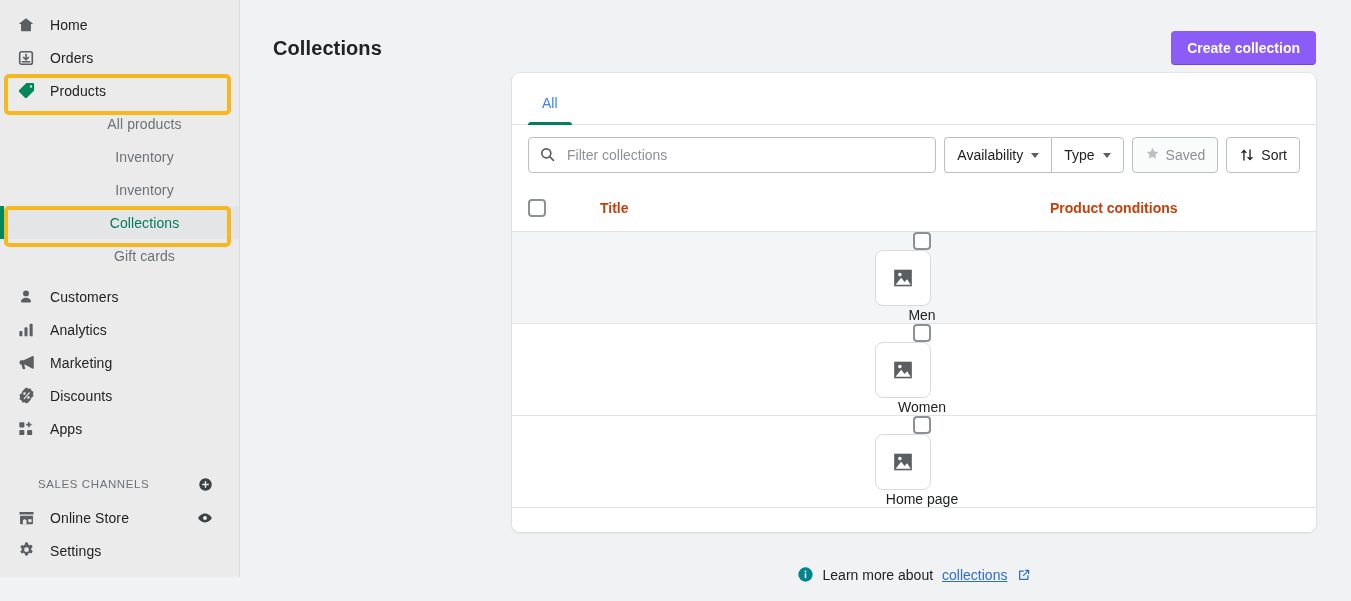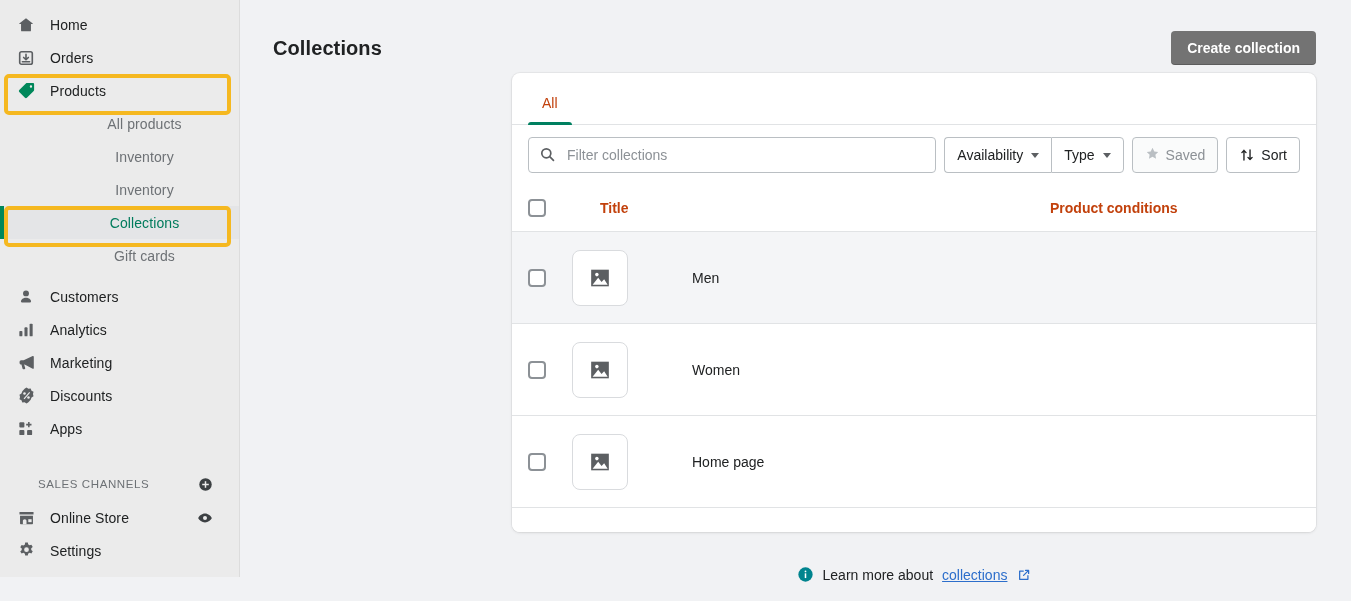--- a/index.html
+++ b/index.html
@@ -89,21 +89,21 @@
     background: #f1f2f4;
     overflow: hidden;
   }
   .page-head {
     display: flex; align-items: center; justify-content: space-between;
     padding: 22px 35px 0 33px;
     height: 74px;
   }
   .page-title { font-size: 20px; font-weight: 600; color: #202223; letter-spacing: .1px; }
   .btn-primary {
-    background: #737373; color: #fff;
+    background: #8b5cf6; color: #fff;
     border: none; border-radius: 4px;
     font-size: 14px; font-weight: 600;
     padding: 9px 16px;
     cursor: pointer;
     font-family: "Liberation Sans", sans-serif;
     box-shadow: inset 0 -1px 0 rgba(0,0,0,.2);
     text-align: right;
   }
 
   .card {
@@ -114,21 +114,21 @@
     box-shadow: 0 0 0 1px rgba(63,63,68,.05), 0 1px 3px rgba(63,63,68,.12);
     overflow: hidden;
   }
   .tabs {
     display: flex; align-items: flex-end;
     height: 52px;
     border-bottom: 1px solid #e1e3e5;
     padding-left: 16px;
   }
   .tab {
-    font-size: 14px; color: #c2410c;
+    font-size: 14px; color: #3b82f6;
     padding: 0 14px 13px;
     position: relative;
     cursor: pointer;
   }
   .tab.active::after {
     content: "";
     position: absolute; left: 0; right: 0; bottom: -1px;
     height: 3px; background: #008060; border-radius: 3px 3px 0 0;
   }
 
@@ -201,20 +201,21 @@
   .th-label { font-size: 14px; font-weight: 600; color: #c2410c; }
   .col-cond { flex: 1; }
 
   .trow {
     display: flex; align-items: center;
     height: 92px;
     padding-left: 16px;
     border-bottom: 1px solid #e1e3e5;
     background: #fff;
     cursor: pointer;
+    flex-direction: column;
   }
   .trow.highlighted { background: #f4f5f7; }
   .thumb-cell { width: 146px; flex: none; display: flex; align-items: center; padding-left: 26px; }
   .thumb {
     width: 56px; height: 56px;
     border: 1px solid #d9dbde;
     border-radius: 8px;
     background: #fff;
     display: flex; align-items: center; justify-content: center;
   }

